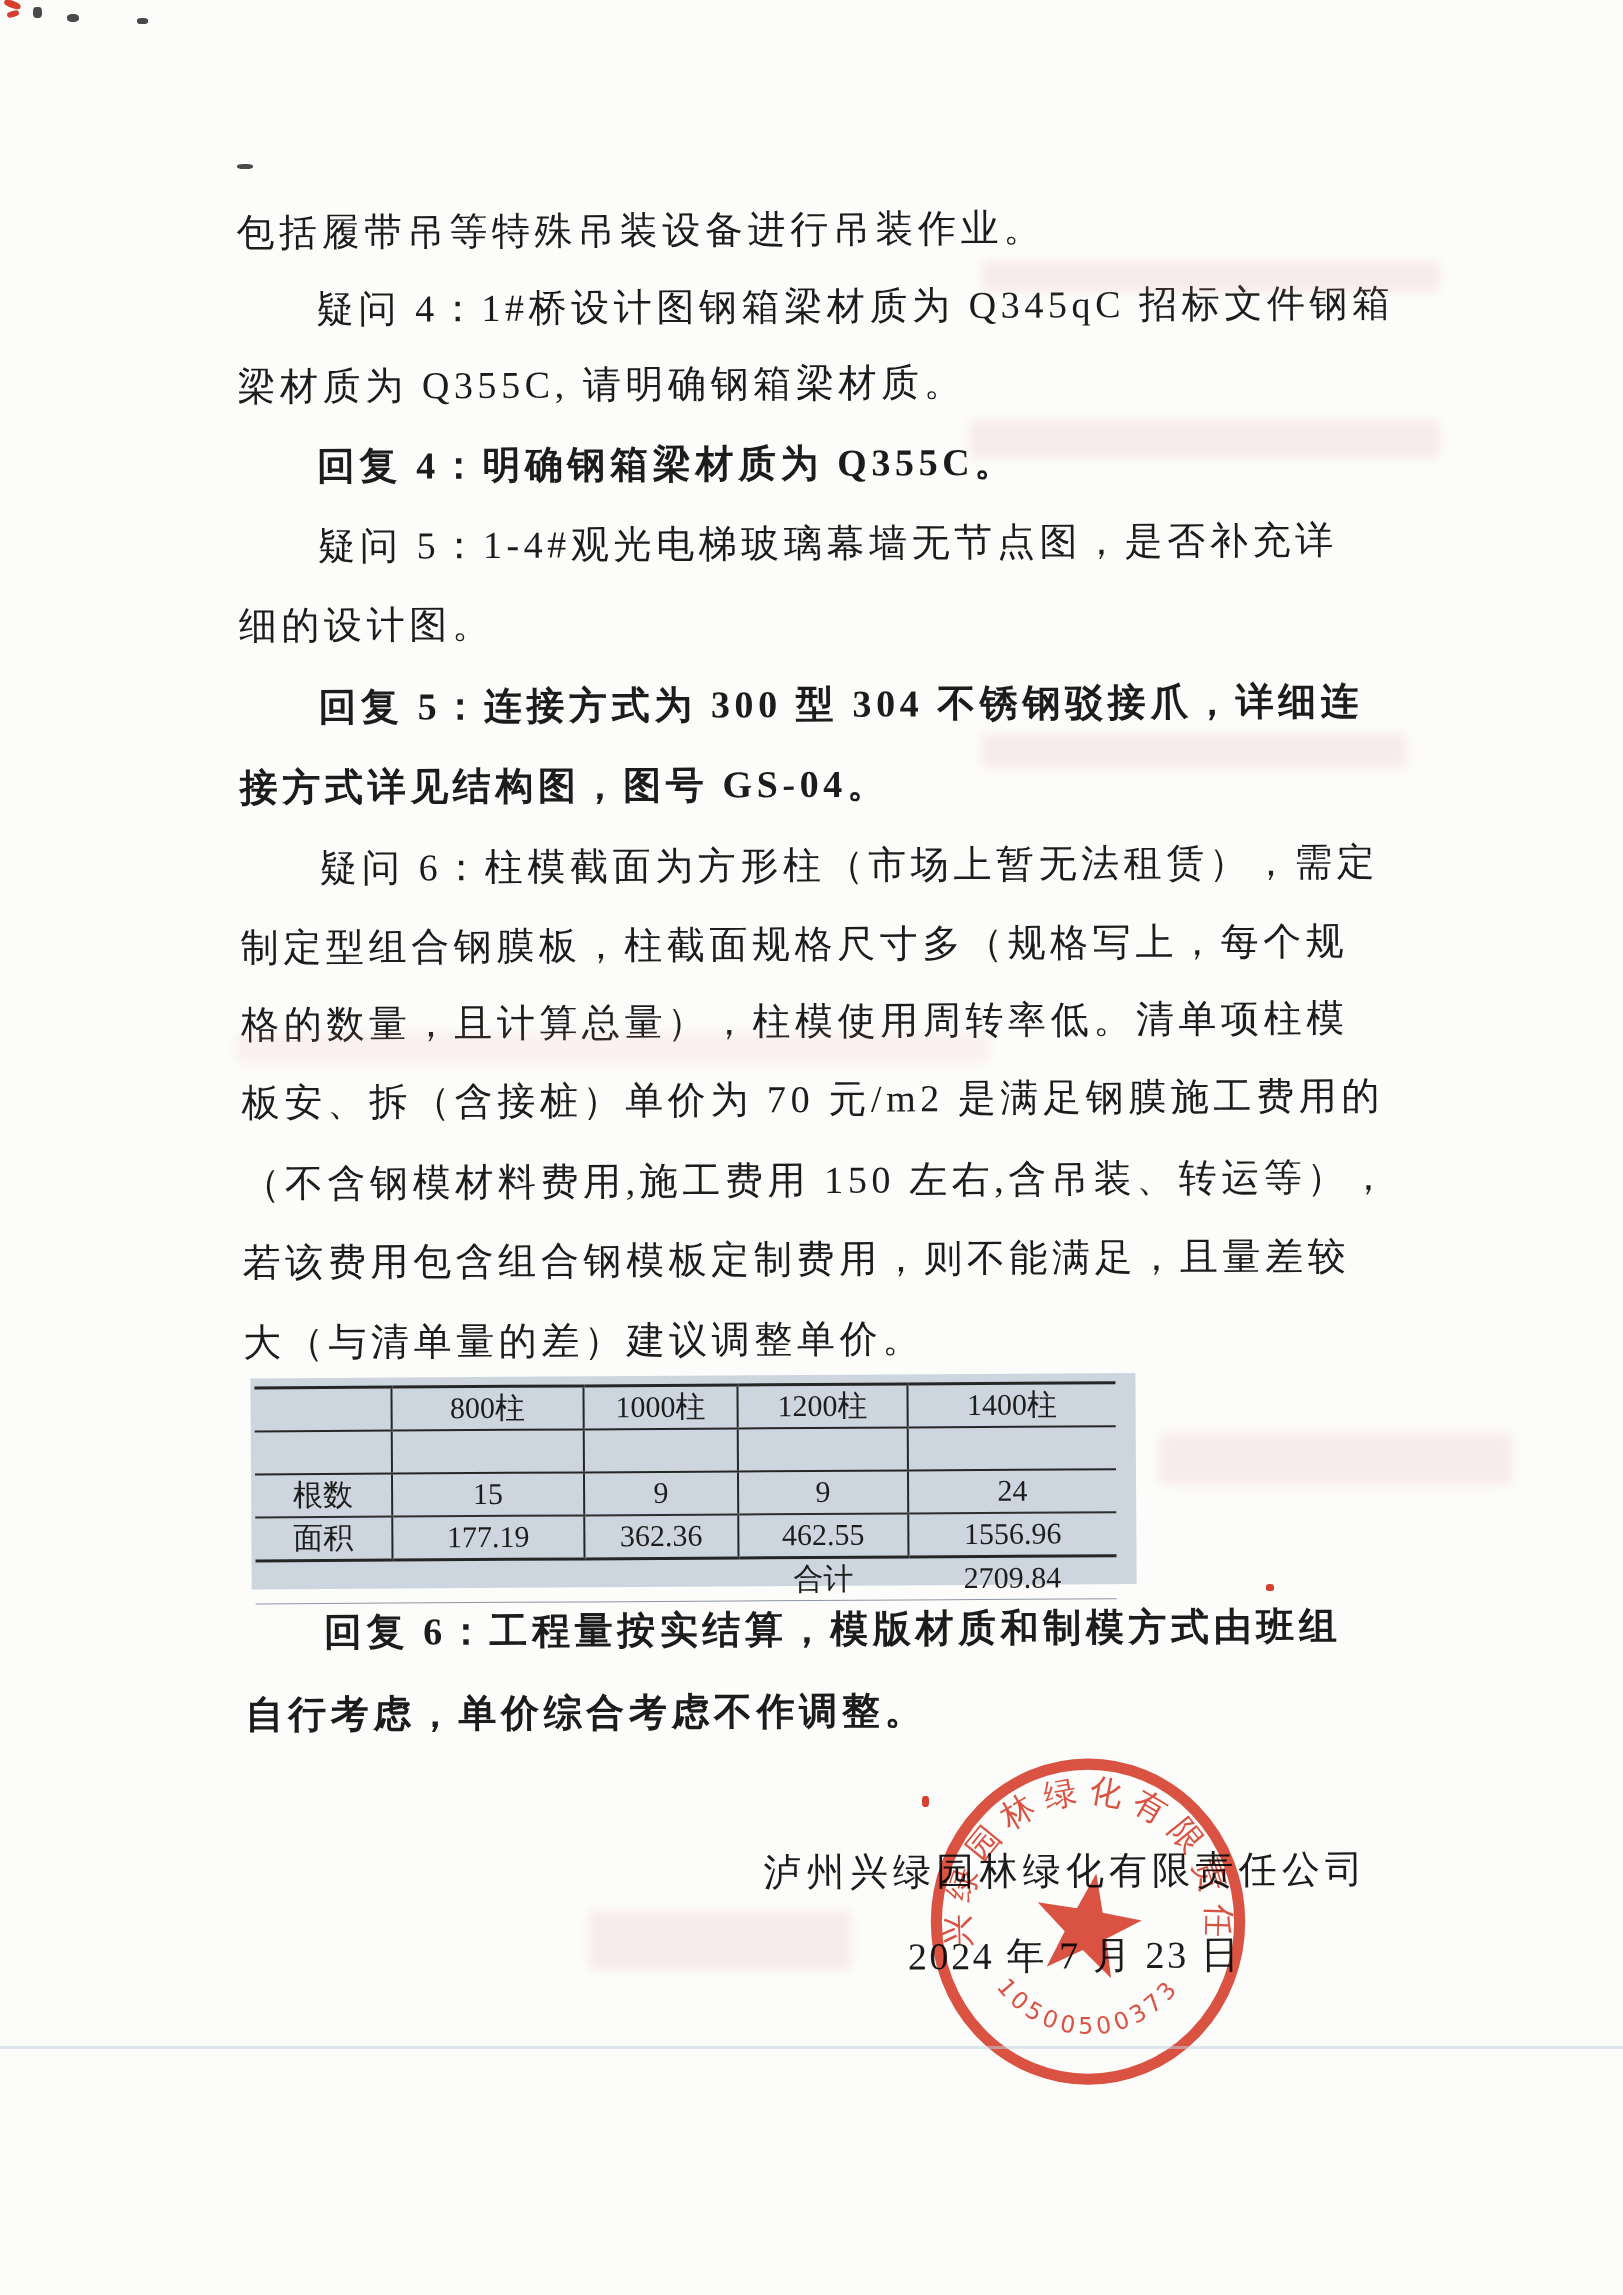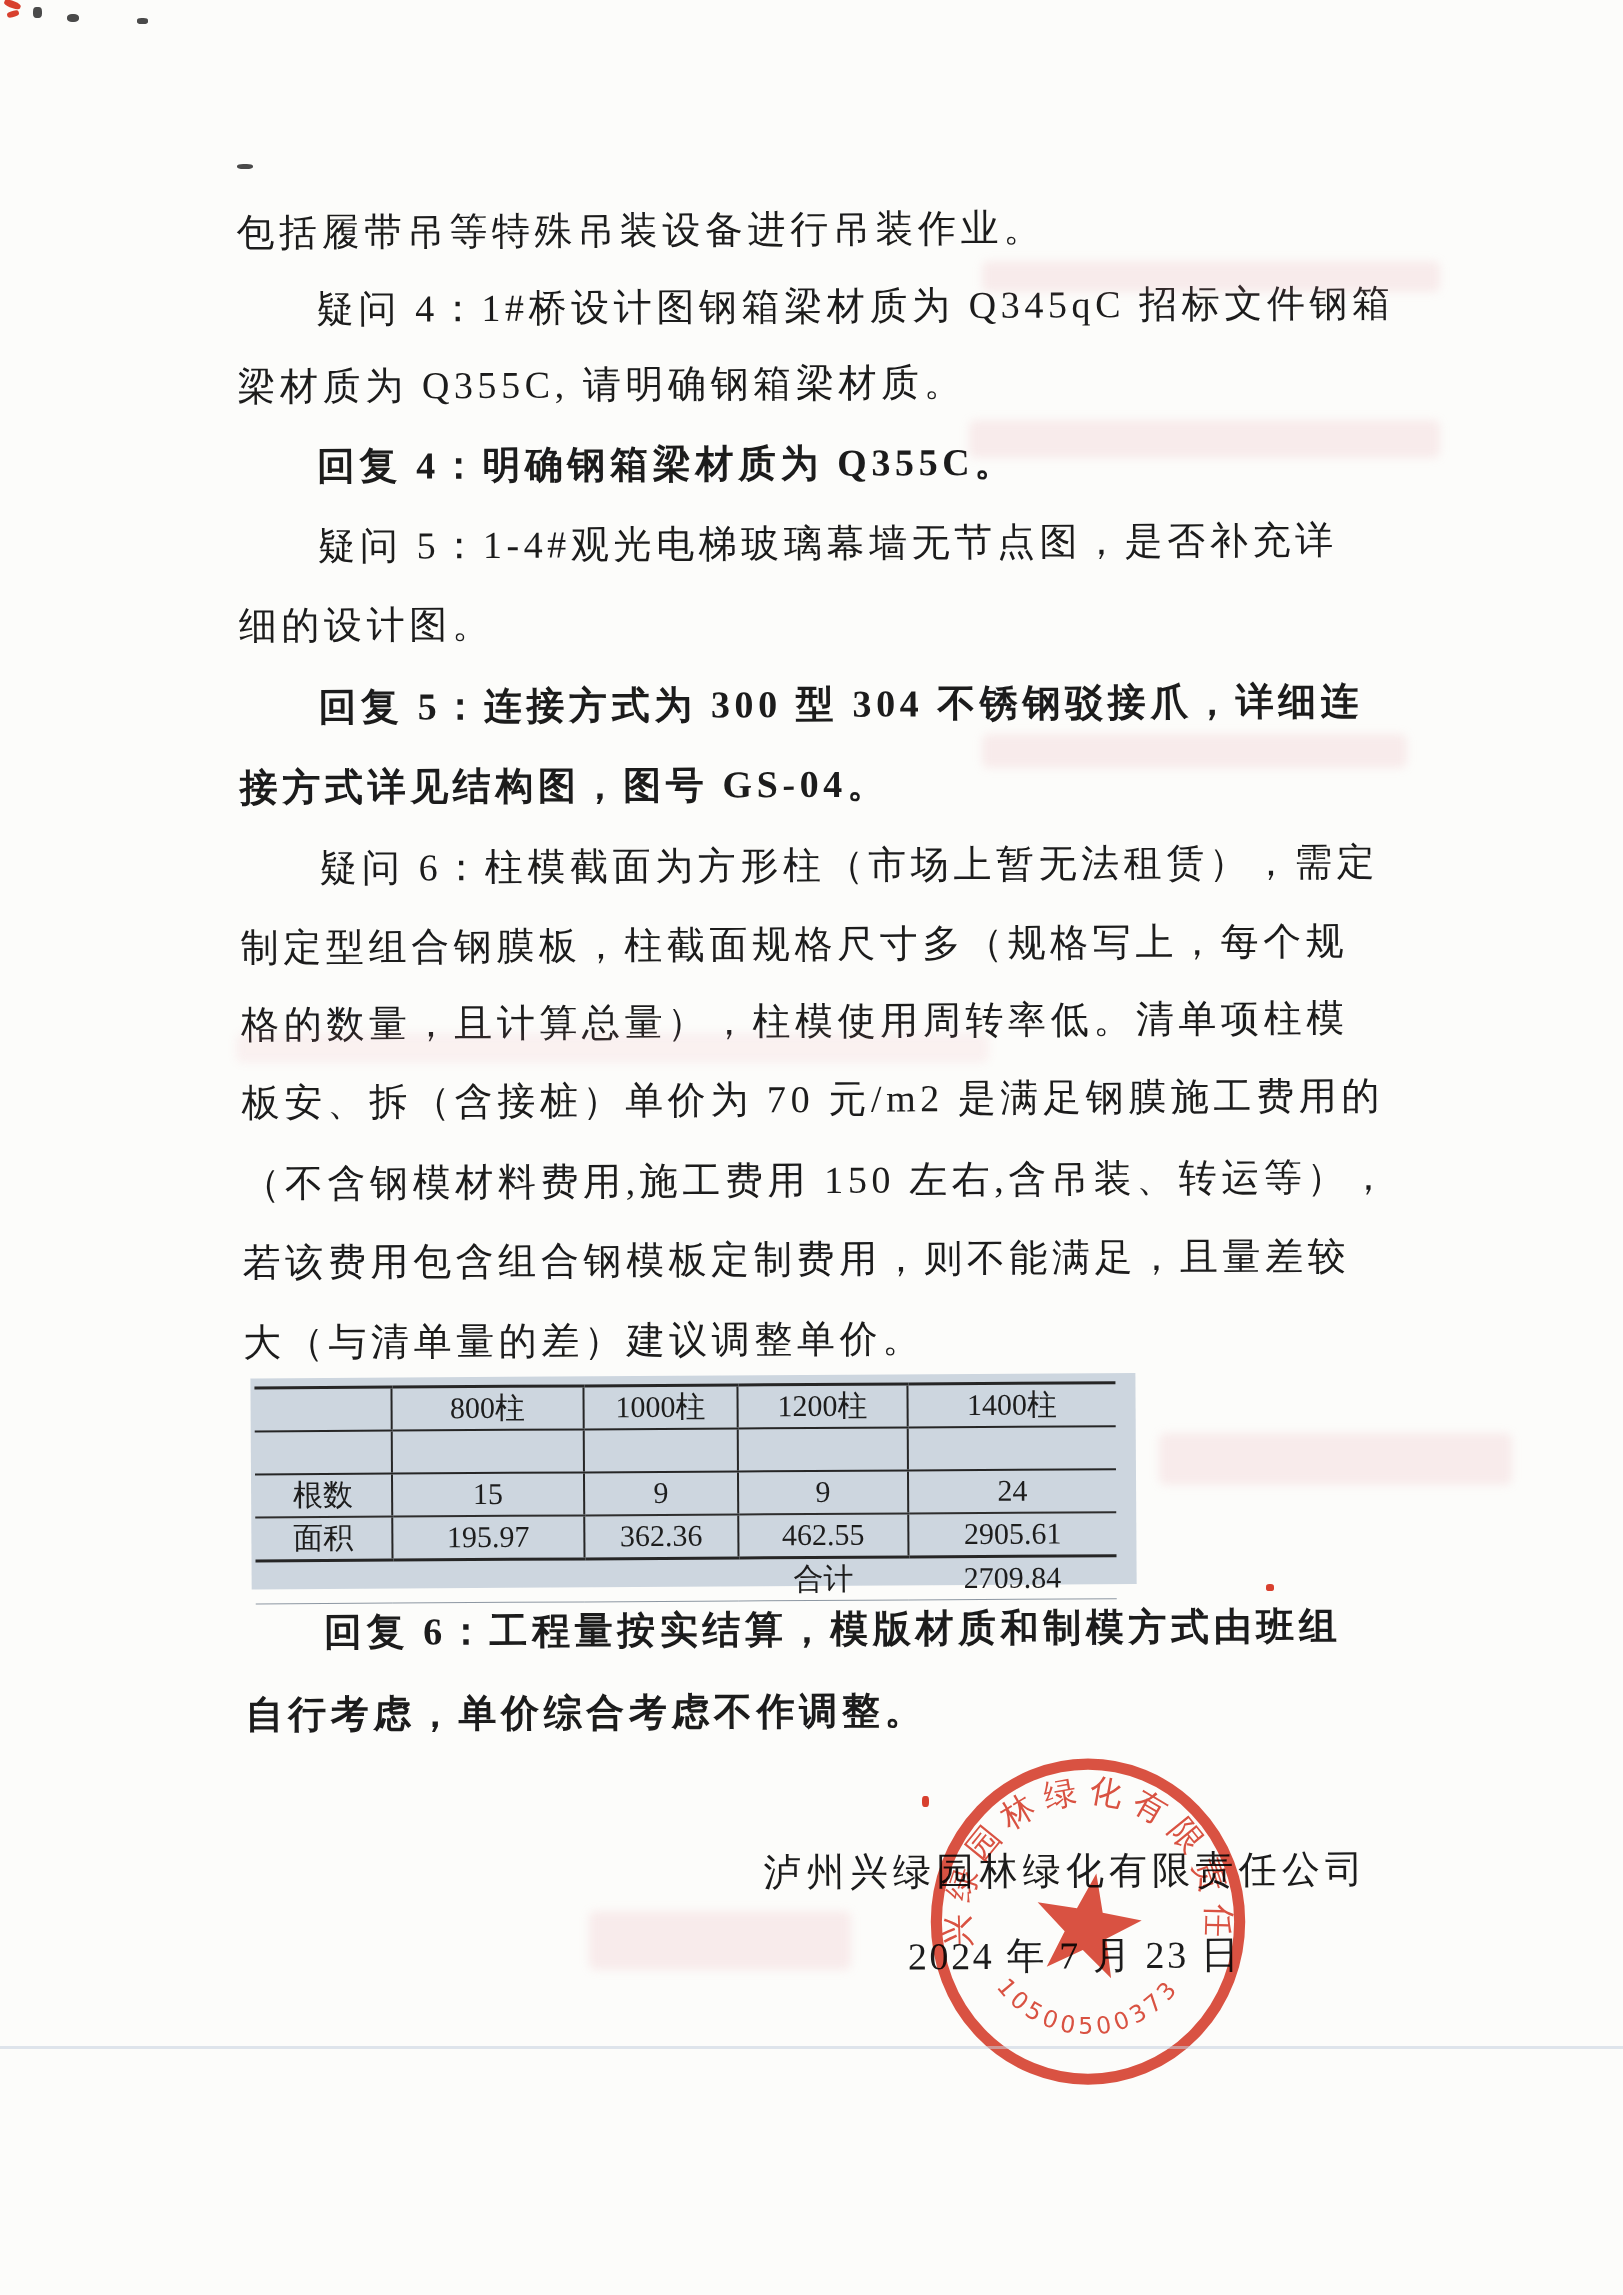--- a/index.html
+++ b/index.html
@@ -115,24 +115,24 @@
         </tr>
         <tr class="r-count">
           <td>根数</td>
           <td class="vb">15</td>
           <td class="vb">9</td>
           <td class="vb">9</td>
           <td class="vb">24</td>
         </tr>
         <tr class="r-area">
           <td>面积</td>
-          <td class="vb">195.97</td>
+          <td class="vb">177.19</td>
           <td class="vb">362.36</td>
           <td class="vb">462.55</td>
-          <td class="vb">2905.61</td>
+          <td class="vb">1556.96</td>
         </tr>
         <tr class="r-total">
           <td></td>
           <td></td>
           <td></td>
           <td>合计</td>
           <td>2709.84</td>
         </tr>
       </tbody>
         </table>

